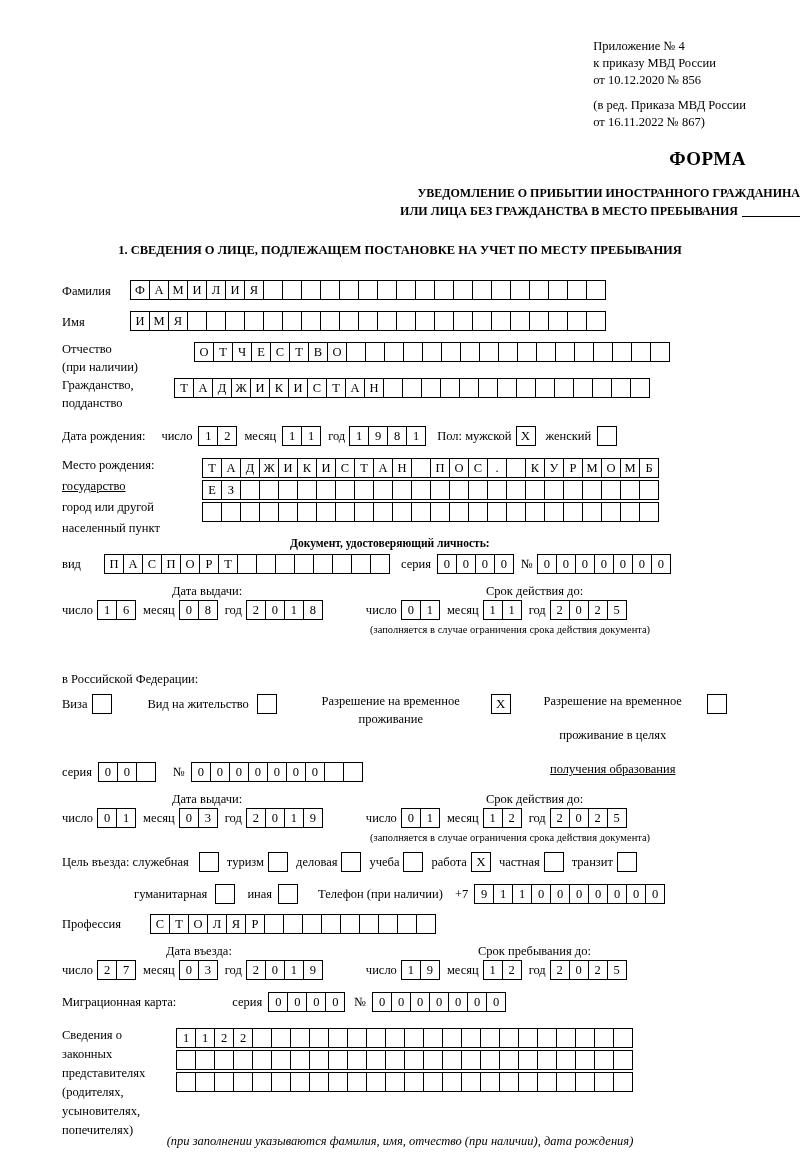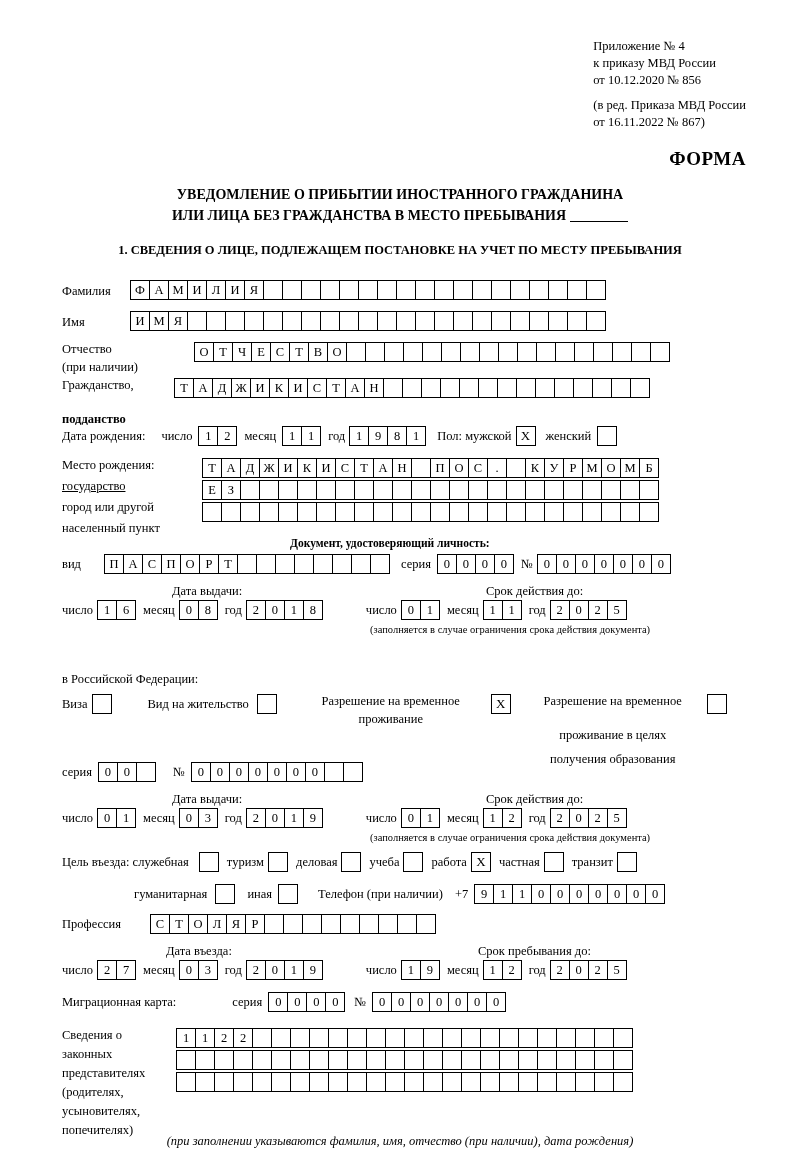--- a/index.html
+++ b/index.html
@@ -11,21 +11,21 @@
     overflow:hidden;
   }
   .page{position:relative;width:800px;height:1046px;padding:0;box-sizing:border-box;}
 
   
   .hdr{position:absolute;right:54px;top:38px;text-align:left;font-size:12.5px;line-height:1.35;}
   .hdr .l{white-space:nowrap;}
   .hdr .gap{height:8px;}
   .forma{position:absolute;right:54px;top:148px;font-weight:bold;font-size:19px;letter-spacing:.5px;}
 
-  .title{position:absolute;left:0;right:0;top:184px;text-align:center;font-weight:bold;font-size:14px;line-height:1.5;}
+  .title{position:absolute;left:0;right:0;top:184px;text-align:right;font-weight:bold;font-size:12px;line-height:1.5;}
   .title .u{display:inline-block;border-bottom:1px solid #000;width:58px;height:14px;vertical-align:-2px;margin-left:4px;}
   .sect1{position:absolute;left:0;right:0;top:243px;text-align:center;font-weight:bold;font-size:12.5px;}
 
   
   .row{position:absolute;display:flex;align-items:flex-start;}
   .lbl{font-size:12.5px;line-height:14px;}
   .b{font-size:11.5px;}
 
   
   .cells{display:flex;}
@@ -170,21 +170,21 @@
         <div class="c sm"></div>
         <div class="c sm"></div>
         <div class="c sm"></div>
         <div class="c sm"></div>
       </div>
   </div>
 
   <div class="row" style="left:62px;top:378px;">
     <div style="width:112px;">
       <div class="lbl">Гражданство,</div>
-      <div class="lbl" style="margin-top:20px;font-weight:bold;">подданство</div>
+      <div class="lbl" style="margin-top:4px;">подданство</div>
     </div>
     <div class="cells" id="citizenship-cells">
         <div class="c sm">Т</div>
         <div class="c sm">А</div>
         <div class="c sm">Д</div>
         <div class="c sm">Ж</div>
         <div class="c sm">И</div>
         <div class="c sm">К</div>
         <div class="c sm">И</div>
         <div class="c sm">С</div>
@@ -411,21 +411,21 @@
     <div class="lbl ml20" style="line-height:20px;">Вид на жительство</div>
     <span class="cb ml8"></span>
     <div style="margin-left:18px;width:192px;text-align:center;">
       <div class="lbl">Разрешение на временное</div>
       <div class="lbl" style="margin-top:4px;">проживание</div>
     </div>
     <span class="cb ml4">X</span>
     <div style="margin-left:12px;width:180px;text-align:center;">
       <div class="lbl">Разрешение на временное</div>
       <div class="lbl" style="margin-top:20px;">проживание в целях</div>
-      <div class="lbl" style="margin-top:10px;">получения образования</div>
+      <div class="lbl" style="margin-top:20px;text-decoration:underline;">получения образования</div>
     </div>
     <span class="cb ml4"></span>
   </div>
 
   <div class="row" style="left:62px;top:762px;align-items:center;">
     <div class="lbl">серия</div>
     <div class="cells ml6" id="permit-series">
         <div class="c sm">0</div>
         <div class="c sm">0</div>
         <div class="c sm"></div>

